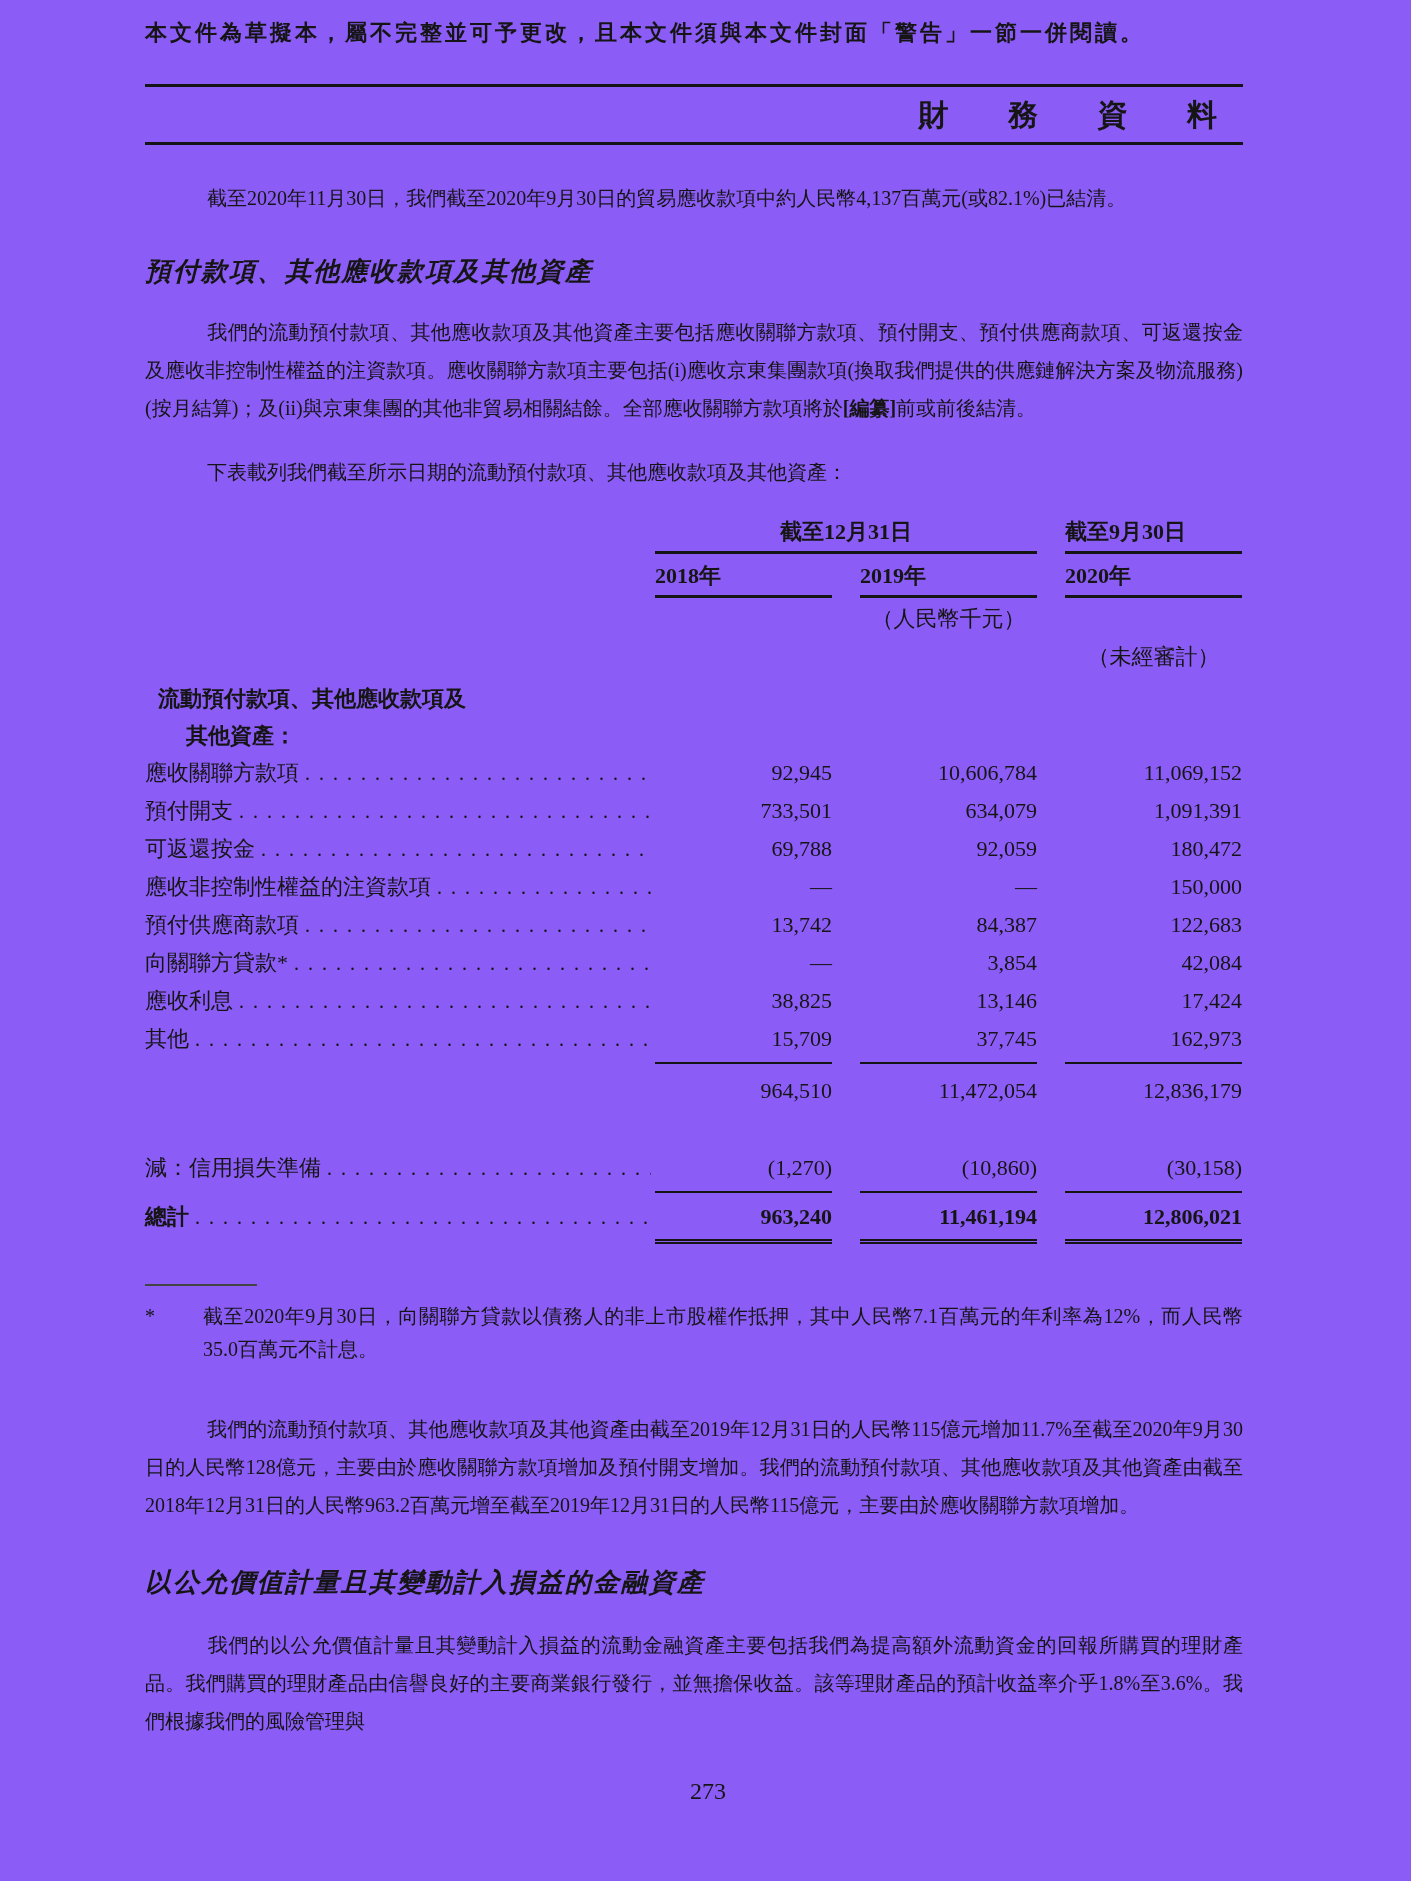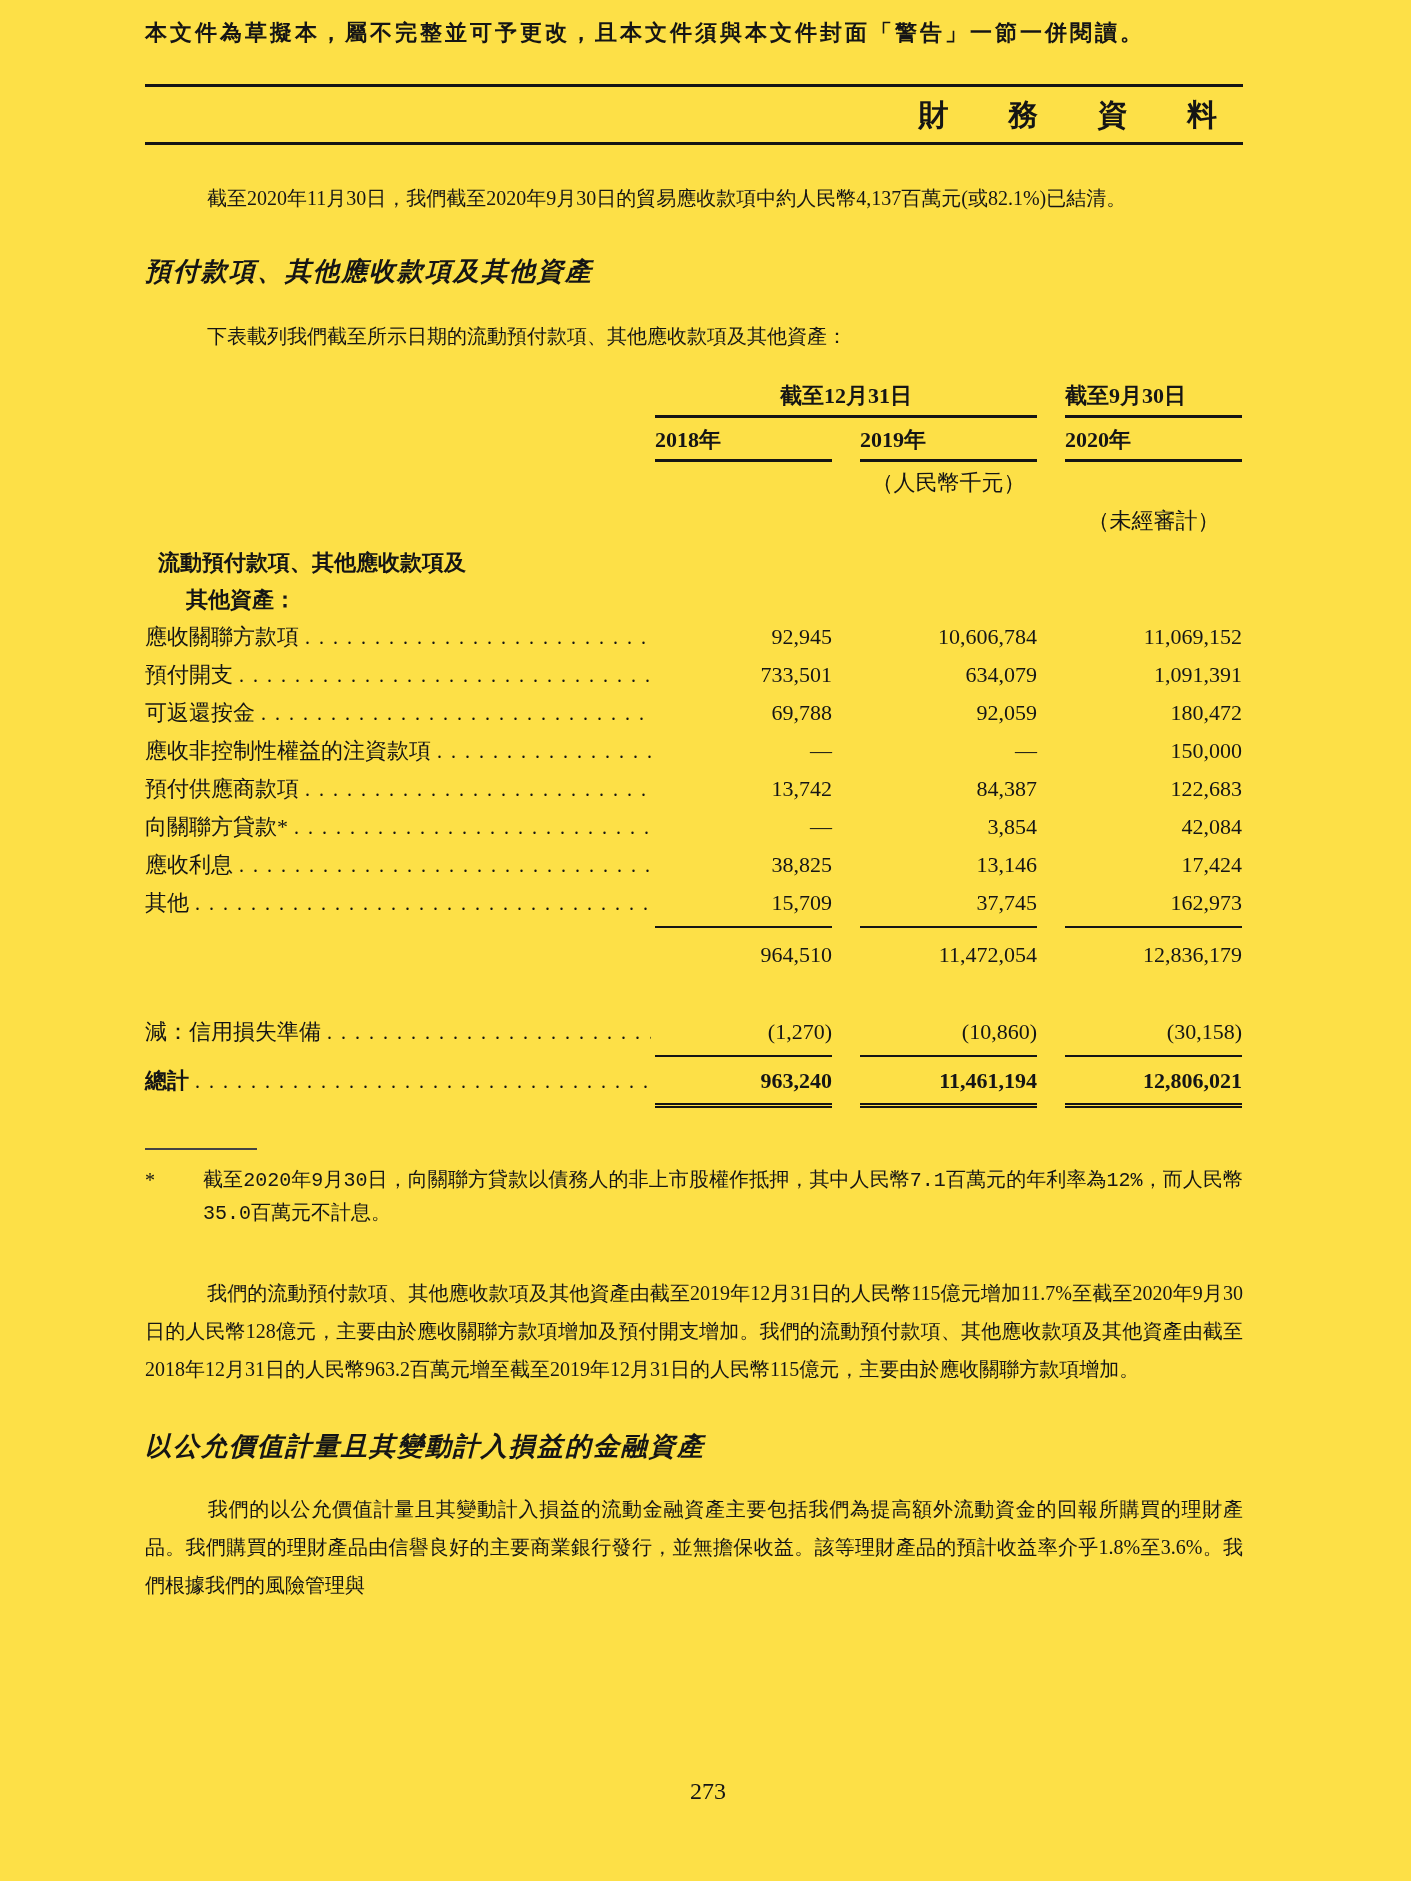--- a/index.html
+++ b/index.html
@@ -1,18 +1,18 @@
 <!DOCTYPE html>
 <html><head>
 <meta charset="utf-8">
 <style>
   html,body { margin:0; padding:0; background:#e8e8e8; }
   .page {
     position:relative; width:1411px; height:1881px; margin:0 auto;
-    background:#fde047; color:#151515;
+    background:#8b5cf6; color:#151515;
     font-family:"Liberation Serif","DejaVu Serif",serif;
   }
   .content { position:absolute; left:145px; top:0; width:1098px; }
 
   .disclaimer {
     margin-top:18px; font-size:22px; font-weight:bold; letter-spacing:3px;
     line-height:30px; white-space:nowrap;
   }
   .title-block {
     margin-top:36px; border-top:3px solid #151515; border-bottom:3px solid #151515;
@@ -68,40 +68,41 @@
   .less-row { margin-top:40px; }
   .less-row .num { border-bottom:2px solid #151515; padding-bottom:5px; }
   .total-row { margin-top:5px; }
   .total-row .lbl, .total-row .num { font-weight:bold; }
   .total-row .num { border-bottom:5px double #151515; padding-bottom:4px; }
 
   
   .footnote-rule { margin-top:40px; width:112px; border-top:2px solid #444; }
   .footnote { margin-top:14px; display:flex; font-size:20px; line-height:33px; }
   .fn-marker { flex:0 0 58px; }
-  .fn-text { flex:1 1 auto; text-align:justify; text-justify:inter-character;font-family:Liberation Mono, monospace; }
+  .fn-text { flex:1 1 auto; text-align:justify; text-justify:inter-character; }
 
   .page-number { position:absolute; top:1778px; left:159px; width:1098px; text-align:center; font-size:24px; }
 </style>
 </head>
 <body>
 
 <div class="page">
   <div class="content">
 
     <div class="disclaimer">本文件為草擬本，屬不完整並可予更改，且本文件須與本文件封面「警告」一節一併閱讀。</div>
 
     <div class="title-block">
       <div class="doc-title">財 務 資 料</div>
     </div>
 
     <div class="para p1"><span class="indent"></span><span>截至2020年11月30日，我們截至2020年9月30日的貿易應收款項中約人民幣4,137百萬元(或82.1%)已結清。</span></div>
 
     <div class="sec-heading">預付款項、其他應收款項及其他資產</div>
 
+    <div class="para p2"><span class="indent"></span><span>我們的流動預付款項、其他應收款項及其他資產主要包括應收關聯方款項、預付開支、預付供應商款項、可返還按金及應收非控制性權益的注資款項。應收關聯方款項主要包括(i)應收京東集團款項(換取我們提供的供應鏈解決方案及物流服務)(按月結算)；及(ii)與京東集團的其他非貿易相關結餘。全部應收關聯方款項將於</span><span class="redacted">[編纂]</span><span>前或前後結清。</span></div>
 
     <div class="para table-intro"><span class="indent"></span><span>下表載列我們截至所示日期的流動預付款項、其他應收款項及其他資產：</span></div>
 
     <div class="fin-table">
 
       <div class="thead-row">
         <div class="th-spacer"></div>
         <div class="th-span">截至12月31日</div>
         <div class="colgap"></div>
         <div class="th-single">截至9月30日</div>

